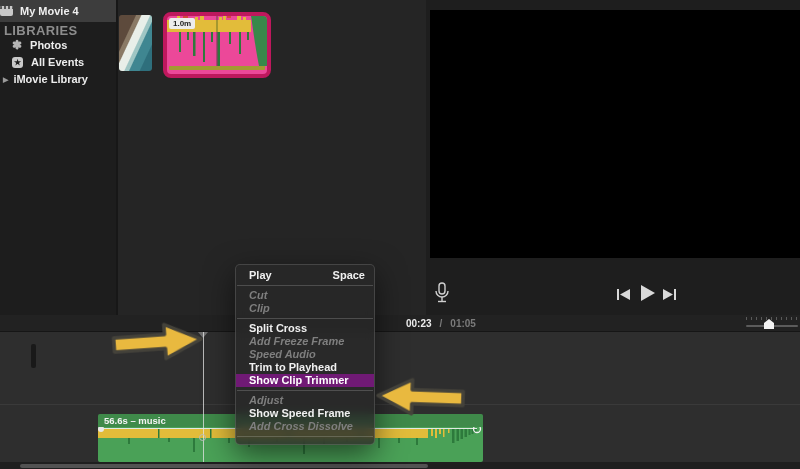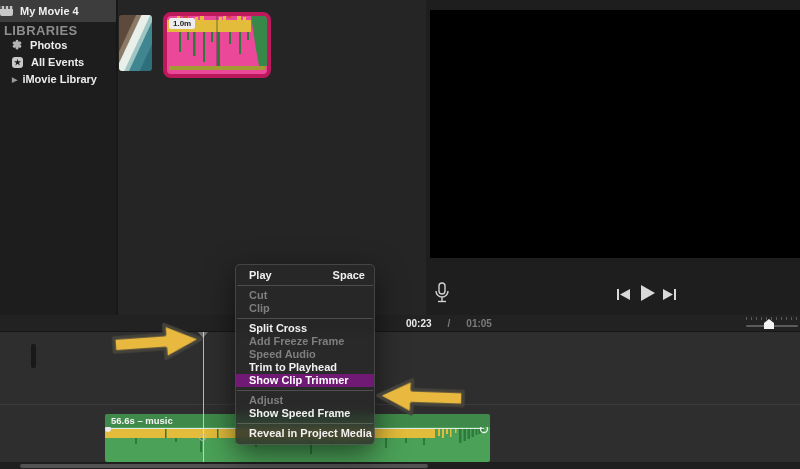--- a/index.html
+++ b/index.html
@@ -11,21 +11,21 @@
   .project-row{position:absolute;left:0;top:0;width:116px;height:22px;background:#3d3d3d;
        display:flex;align-items:center;gap:7px;padding-left:0;box-sizing:border-box;
        font-size:11px;font-weight:700;color:#f0f0f0;}
   .clap-icon{width:13px;height:10px;background:#c9c9c9;border-radius:2px;position:relative;flex:none;}
   .clap-icon:after{content:"";position:absolute;top:0;left:0;right:0;height:3px;border-radius:2px 2px 0 0;
        background:repeating-linear-gradient(90deg,#555 0 2px,#c9c9c9 2px 4px);}
   .lib-header{position:absolute;left:4px;top:23px;font-size:13px;font-weight:700;color:#8d8d8d;letter-spacing:.4px;}
   .side-item{position:absolute;display:flex;align-items:center;gap:8px;font-size:11px;font-weight:600;color:#ececec;}
   .si-photos{left:12px;top:39px;}
   .si-events{left:12px;top:56px;}
-  .si-imovie{left:12px;top:73px;gap:5px;}
+  .si-imovie{left:3px;top:73px;gap:5px;}
   .pinwheel{color:#b5b5b5;font-size:12px;line-height:12px;}
   .star-square{width:11px;height:11px;background:#c9c9c9;border-radius:3px;color:#1d1d1d;
        font-size:8px;line-height:11px;text-align:center;flex:none;}
   .disclosure{color:#9a9a9a;font-size:7px;line-height:11px;}
 
   
   .media-browser{position:absolute;left:116px;top:0;width:310px;height:315px;background:#252525;
        border-left:2px solid #171717;box-sizing:border-box;}
   .photo-thumb{position:absolute;left:1px;top:15px;width:33px;height:56px;border-radius:3px;
        background:linear-gradient(115deg,#5d4a3c 0 28%,#8a7a66 30% 37%,#e9efe9 39% 52%,
@@ -40,54 +40,54 @@
   .preview{position:absolute;left:426px;top:0;width:374px;height:315px;background:#1e1e1e;}
   .video{position:absolute;left:4px;top:10px;width:370px;height:248px;background:#000;}
   .mic{position:absolute;left:7px;top:282px;}
   .t-skipback{position:absolute;left:191px;top:289px;}
   .t-play{position:absolute;left:214px;top:285px;}
   .t-skipfwd{position:absolute;left:237px;top:289px;}
 
   
   .toolbar-strip{position:absolute;left:0;top:315px;width:800px;height:17px;background:#222;
        border-bottom:1px solid #161616;box-sizing:border-box;}
-  .time{position:absolute;left:406px;top:3px;font-size:10px;display:flex;gap:16px;}
+  .time{position:absolute;left:406px;top:3px;font-size:10px;display:flex;gap:8px;}
   .time .cur{color:#ececec;font-weight:700;}
   .time .dim{color:#7b7b7b;font-weight:600;}
   .zoom-slider{position:absolute;left:746px;top:2px;width:52px;height:13px;}
   .zs-ticks{position:absolute;left:0;top:0;width:52px;height:3px;
        background:repeating-linear-gradient(90deg,#5a5a5a 0 1px,transparent 1px 5px);}
   .zs-track{position:absolute;left:0;top:8px;width:52px;height:2px;background:#5b5b5b;border-radius:1px;}
   .zs-thumb{position:absolute;left:18px;top:2px;width:10px;height:10px;background:#f2f2f2;
        clip-path:polygon(50% 0,100% 40%,100% 100%,0 100%,0 40%);}
 
   
   .timeline{position:absolute;left:0;top:332px;width:800px;height:137px;background:#2e2e2e;}
   .lane-divider{position:absolute;left:0;top:72px;width:800px;height:1px;background:#3a3a3a;}
   .insert-bar{position:absolute;left:31px;top:12px;width:5px;height:24px;background:#191919;border-radius:2px;}
   .playhead-line{position:absolute;left:203px;top:0;width:1px;height:130px;background:rgba(230,230,230,.75);z-index:2;}
   .playhead-tri{position:absolute;left:198px;top:0;width:0;height:0;border-left:5px solid transparent;
        border-right:5px solid transparent;border-top:6px solid #6f6f6f;z-index:2;}
   .playhead-dot{position:absolute;left:199px;top:102px;width:7px;height:7px;border:1px solid #bdbdbd;
        border-radius:50%;z-index:2;box-sizing:border-box;}
-  .music-clip{position:absolute;left:105px;top:82px;width:385px;height:48px;background:#4aa157;
+  .music-clip{position:absolute;left:98px;top:82px;width:385px;height:48px;background:#4aa157;
        border-radius:2px;overflow:hidden;z-index:1;}
   .music-clip .hdr{position:absolute;left:0;top:0;width:100%;height:13px;background:rgba(0,0,0,.14);}
   .music-label{position:absolute;left:6px;top:1px;font-size:9.5px;font-weight:600;color:#f4f4f4;white-space:nowrap;}
   .music-clip svg{position:absolute;left:0;top:13px;}
   .bottom-strip{position:absolute;left:0;top:130px;width:800px;height:7px;background:#1f1f1f;}
   .scrollbar{position:absolute;left:20px;top:2px;width:408px;height:4px;background:#525252;border-radius:2px;}
 
   
   .context-menu{position:absolute;left:235px;top:264px;width:140px;box-sizing:border-box;
        background:rgba(40,40,40,.78);backdrop-filter:blur(5px);border:1px solid rgba(255,255,255,.14);
        border-radius:5px;padding:4px 0;box-shadow:0 10px 30px rgba(0,0,0,.55);z-index:5;}
   .menu-item{height:13px;line-height:13px;padding:0 9px 0 13px;font-size:11px;font-weight:600;
        color:#f0f0f0;display:flex;justify-content:space-between;white-space:nowrap;}
-  .menu-item.disabled{color:#7f7f7f;}
+  .menu-item.disabled{color:#7f7f7f;font-style:italic;}
   .menu-item.highlighted{background:#701a75;color:#fff;}
   .menu-sep{height:1px;background:rgba(255,255,255,.18);margin:3px 1px;}
 
   
   .arrow-right{position:absolute;left:111px;top:320px;transform:rotate(-4deg);z-index:6;}
   .arrow-left{position:absolute;left:374px;top:374px;transform:rotate(2deg);z-index:6;}
 </style>
 </head>
 <body>
 
@@ -265,24 +265,24 @@
     <div class="menu-item highlighted">
       <span>Show Clip Trimmer</span>
     </div>
     <div class="menu-sep"></div>
     <div class="menu-item disabled">
       <span>Adjust</span>
     </div>
     <div class="menu-item">
       <span>Show Speed Frame</span>
     </div>
-    <div class="menu-sep"></div>
-    <div class="menu-item">
-      <span>Reveal in Project Media</span>
-    </div>
+    <div class="menu-item disabled">
+      <span>Add Cross Dissolve</span>
+    </div>
+    <div class="menu-sep"></div>
   </div>
 
   <svg class="arrow-right" width="94" height="44" viewBox="0 0 94 44">
     <polygon points="3,15 54,15 54,5 90,22 54,39 54,29 3,29" fill="#e9b93f" stroke="#44423a" stroke-width="3.5" stroke-linejoin="round"></polygon>
   </svg>
   <svg class="arrow-left" width="92" height="46" viewBox="0 0 92 46">
     <polygon points="89,16 38,16 38,6 4,23 38,40 38,30 89,30" fill="#e9b93f" stroke="#44423a" stroke-width="3.5" stroke-linejoin="round"></polygon>
   </svg>
 
 </div>

